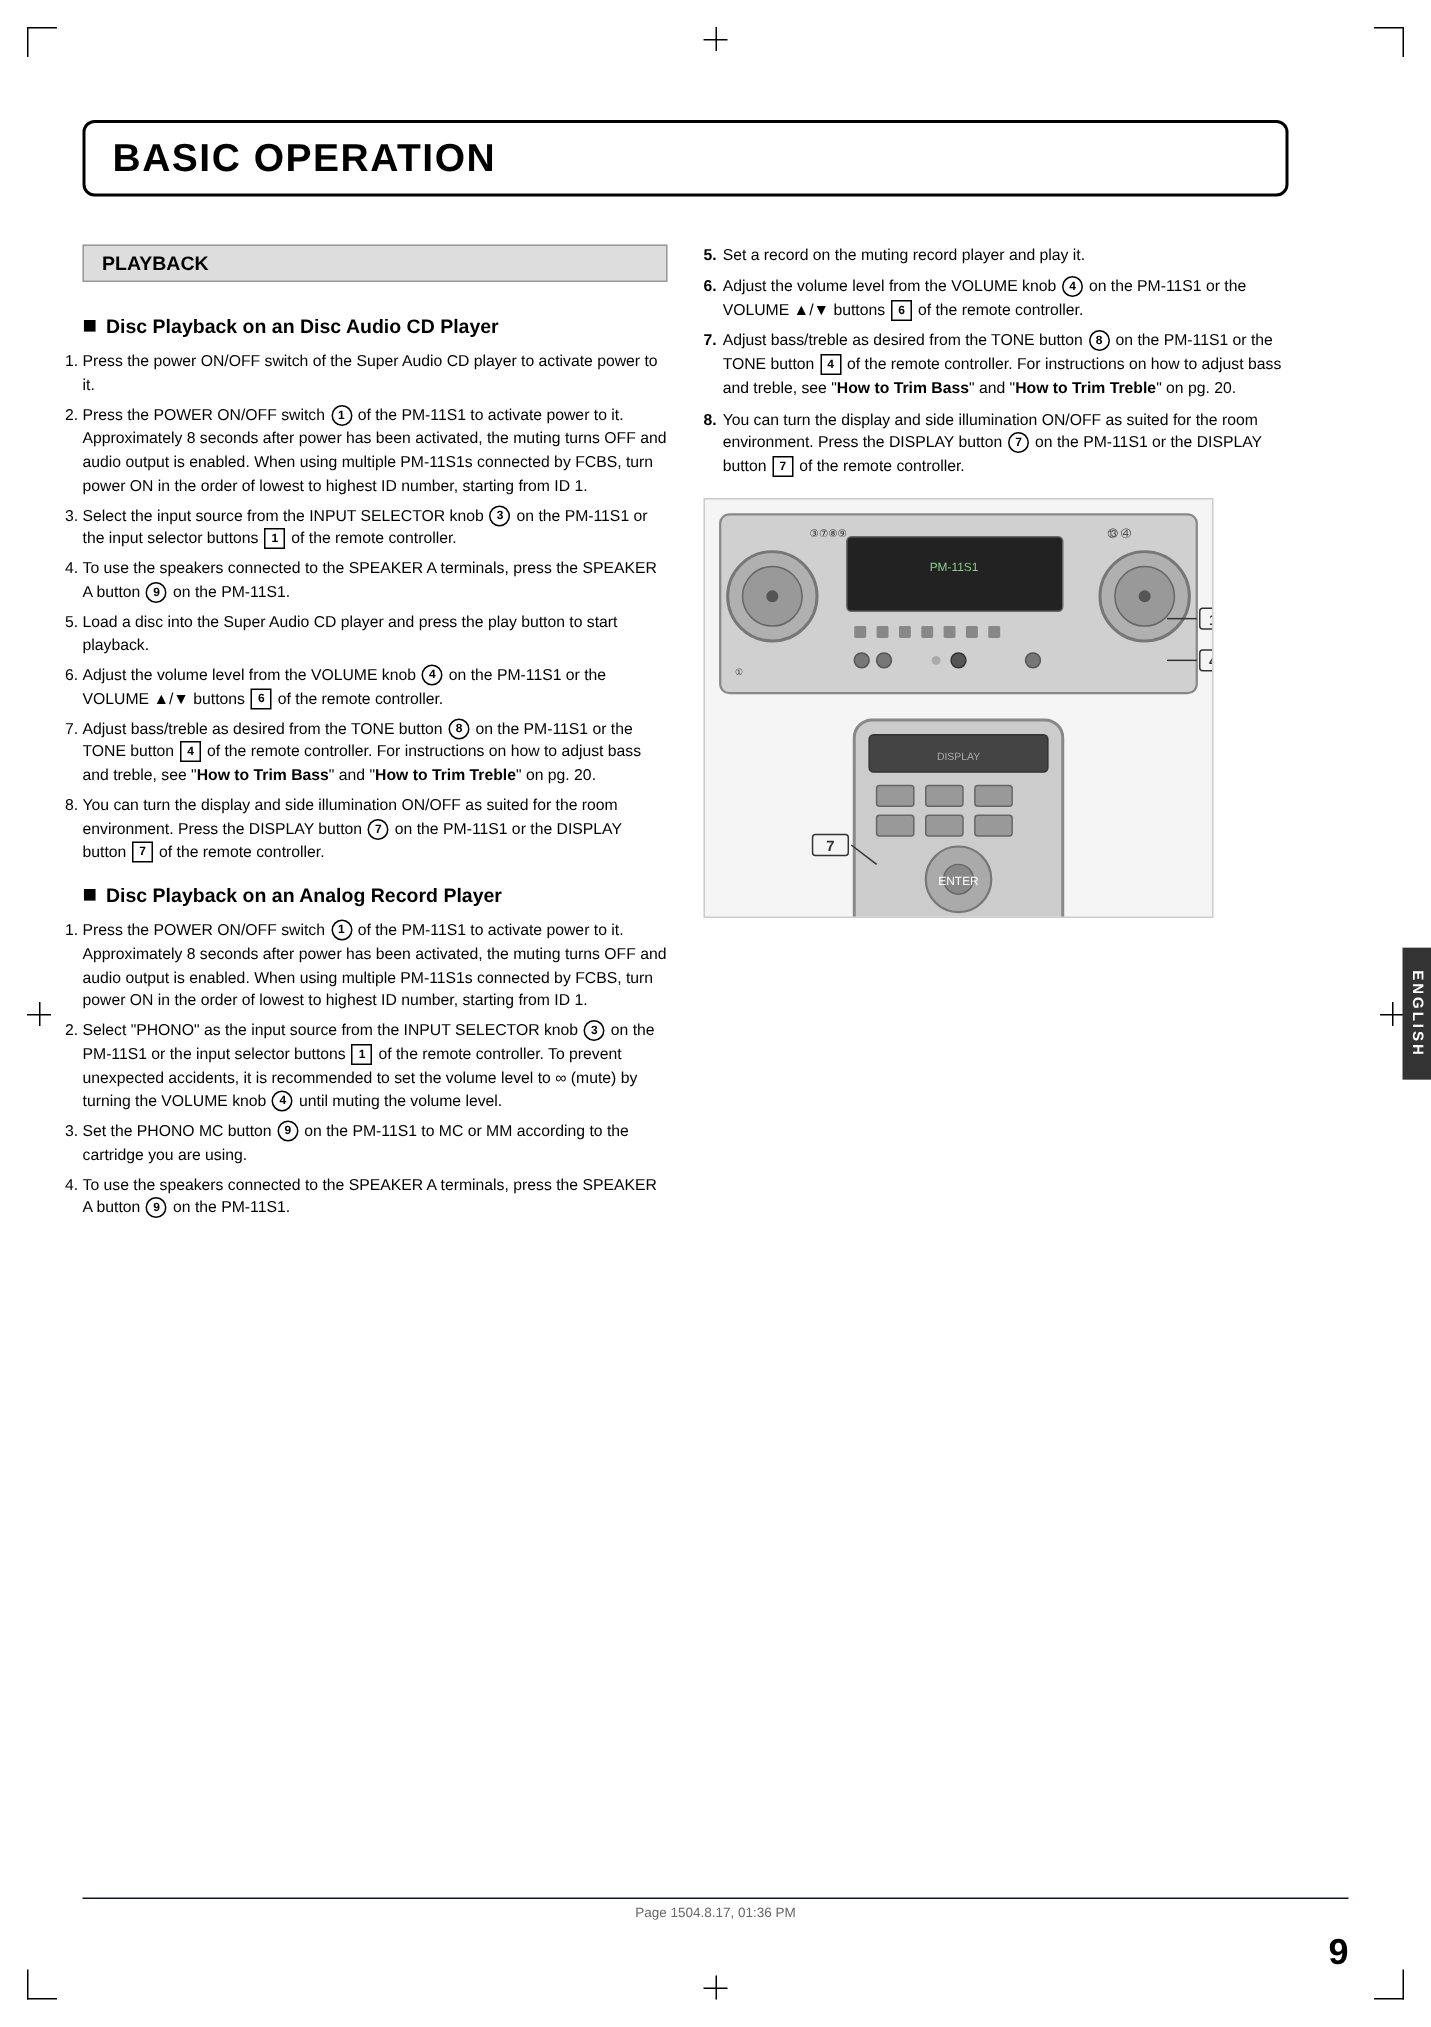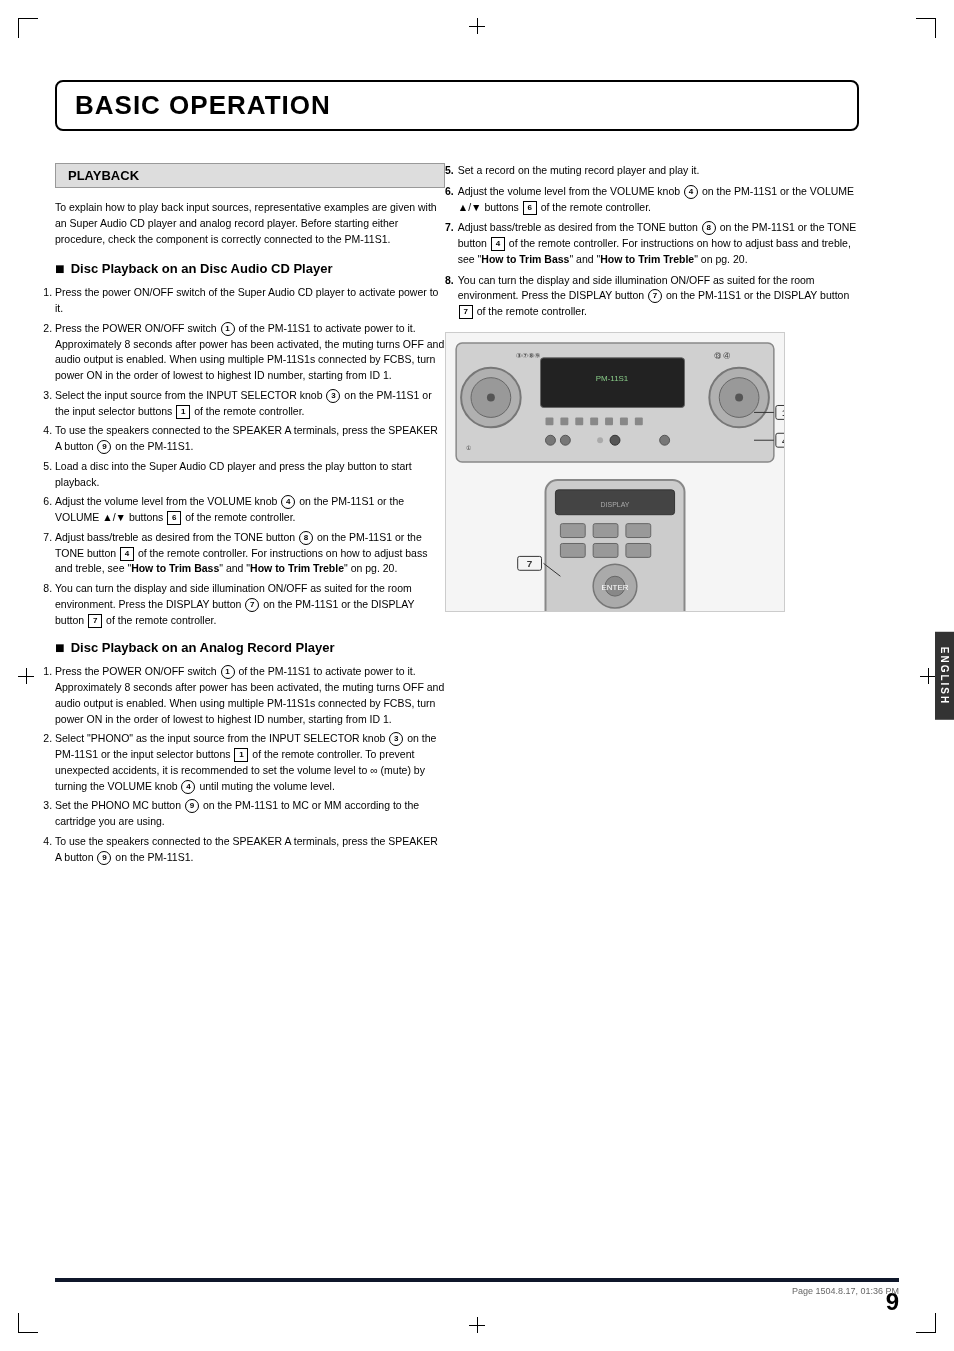--- a/index.html
+++ b/index.html
@@ -86,20 +86,21 @@
     }
     .page-title {
       font-size: 26px;
       font-weight: bold;
       letter-spacing: 1px;
     }
 
     
     .two-col {
       display: flex;
+      gap: 24px;
     }
     .col-left {
       flex: 0 0 390px;
       width: 390px;
     }
     .col-right {
       flex: 1;
     }
 
     
@@ -176,28 +177,28 @@
       position: absolute;
       bottom: 35px;
       right: 55px;
       font-size: 24px;
       font-weight: bold;
     }
 
     
     .footer-line {
       position: absolute;
-      bottom: 55px;
+      bottom: 71px;
       left: 55px;
       right: 55px;
       display: flex;
-      justify-content: flex-end;
+      justify-content: center;
       font-size: 9px;
       color: #666;
-      border-top: 4px solid #0f172a;
+      border-top: 1px solid #0f172a;
       padding-top: 4px;
     }
 
     
     .cn {
       display: inline-flex;
       align-items: center;
       justify-content: center;
       width: 14px;
       height: 14px;
@@ -250,21 +251,20 @@
 
     
     <div class="two-col">
 
       <div class="col-left">
 
         
         <div class="section-header">PLAYBACK</div>
 
         
-        <div class="intro-text">To explain how to play back input sources, representative examples are given with an Super Audio CD player and analog record player. Before starting either procedure, check the component is correctly connected to the PM-11S1.</div>
 
         
         <div class="subsection-title">
           <span class="bullet">■</span>
           <span>Disc Playback on an Disc Audio CD Player</span>
         </div>
 
         <ol class="steps">
           <li>Press the power ON/OFF switch of the Super Audio CD player to activate power to it.</li>
           <li>Press the POWER ON/OFF switch <span class="cn">1</span> of the PM-11S1 to activate power to it. Approximately 8 seconds after power has been activated, the muting turns OFF and audio output is enabled. When using multiple PM-11S1s connected by FCBS, turn power ON in the order of lowest to highest ID number, starting from ID 1.</li>

